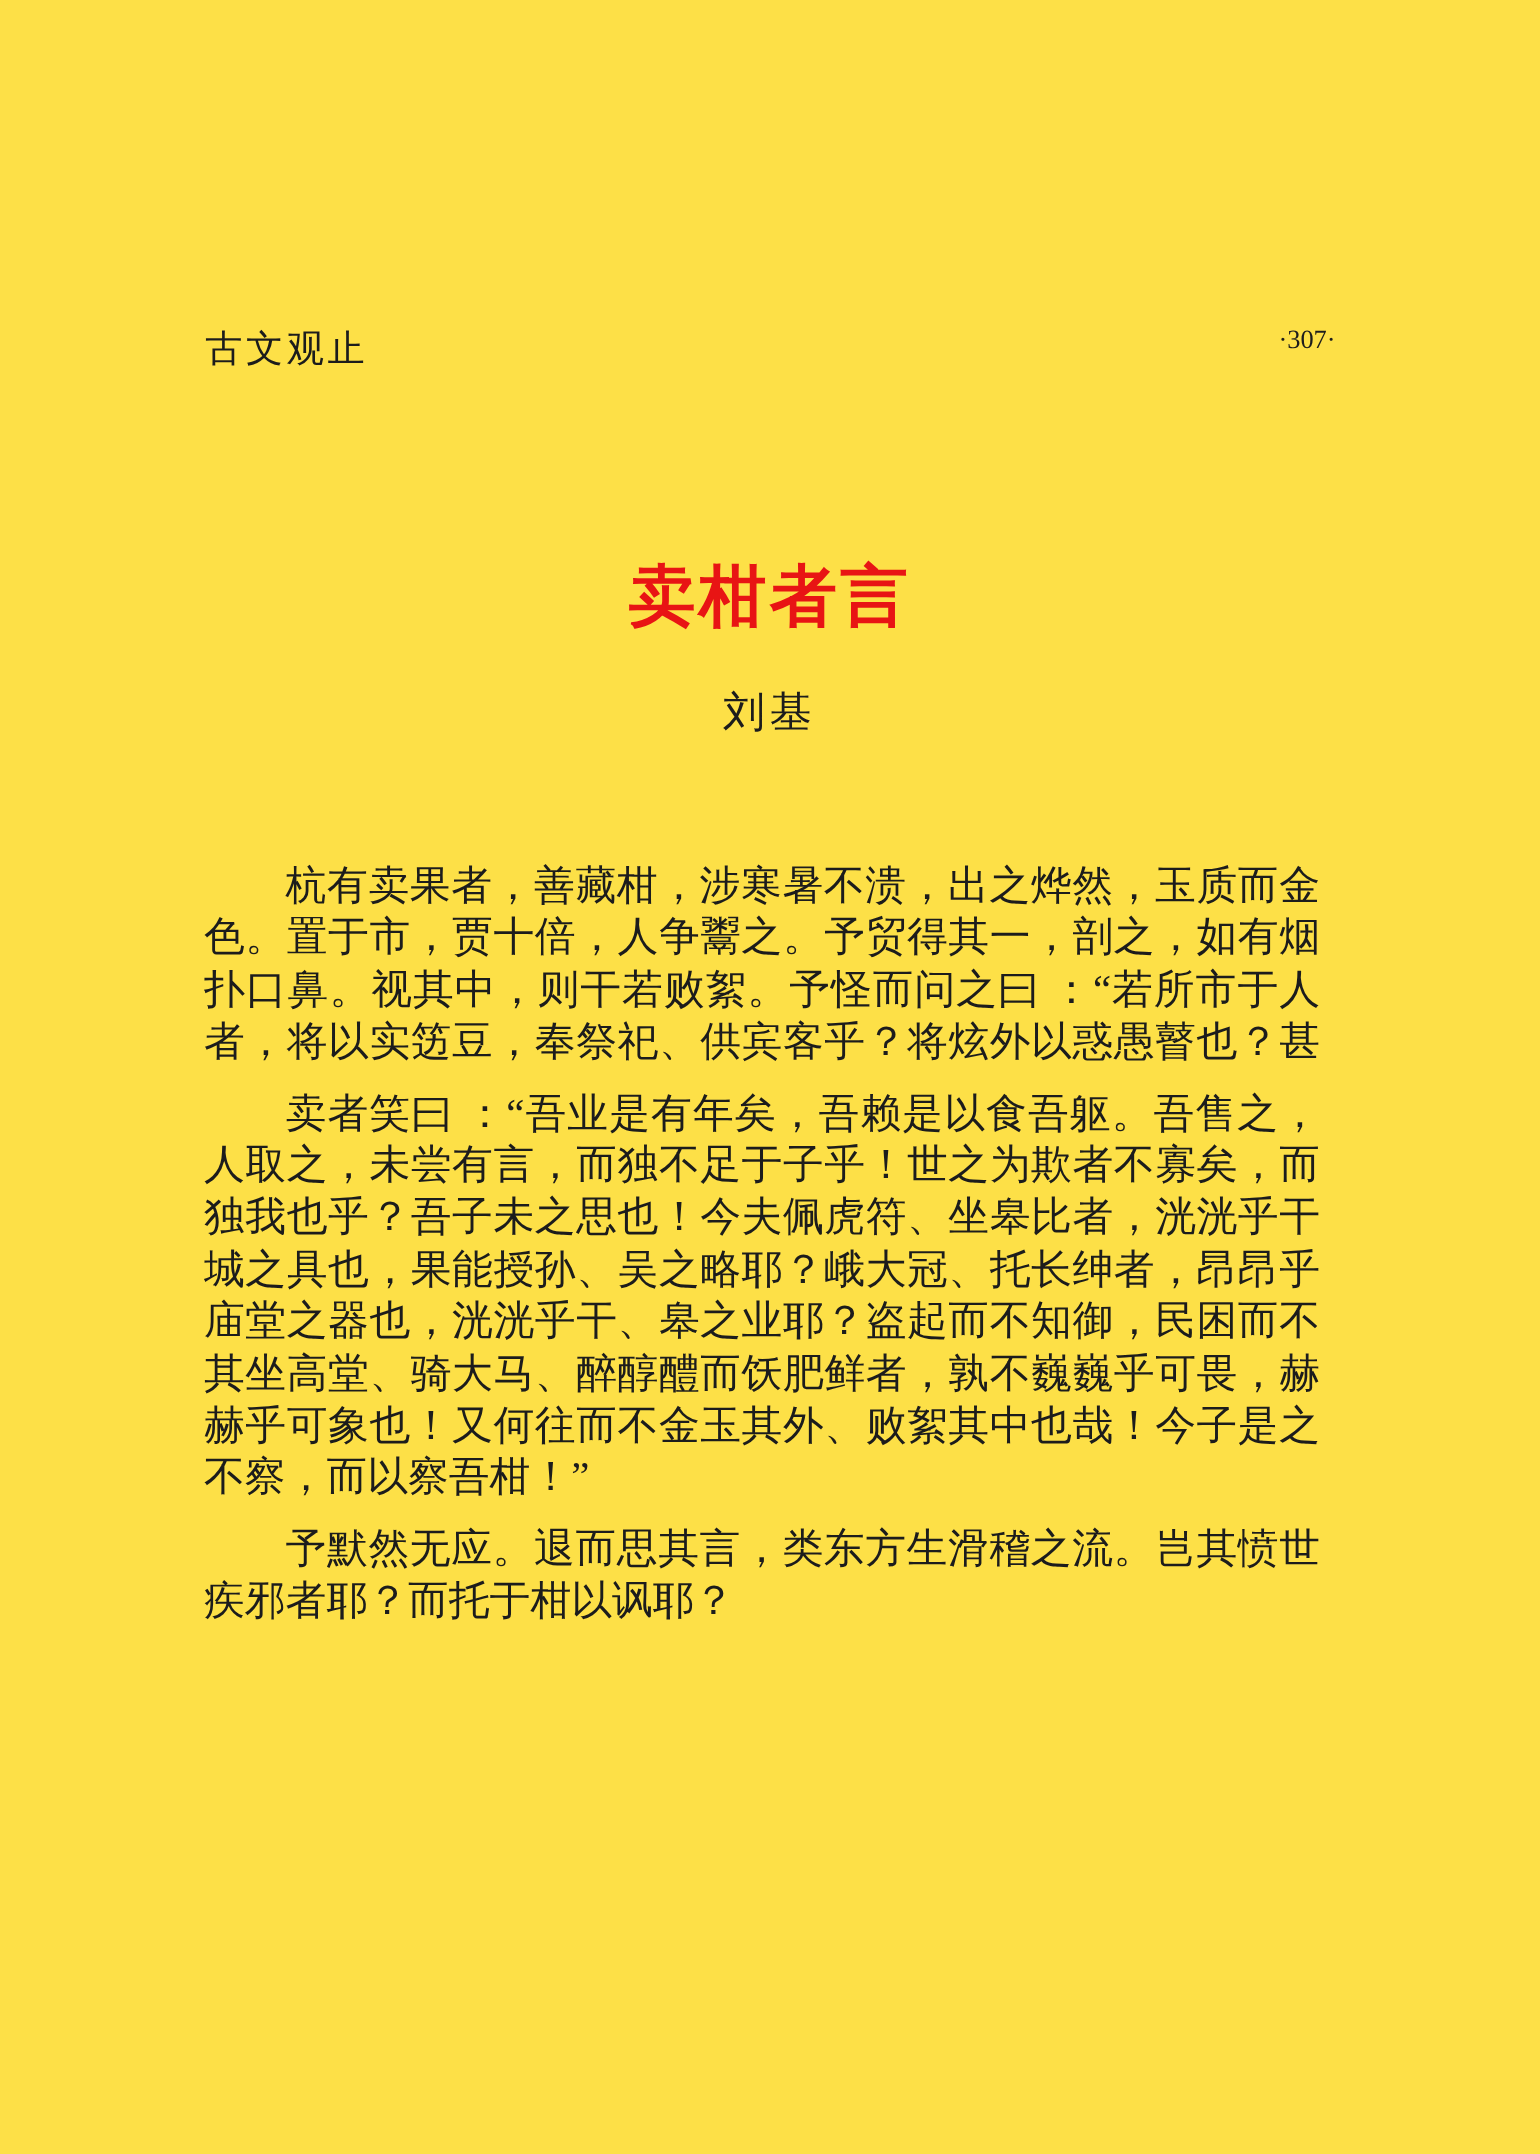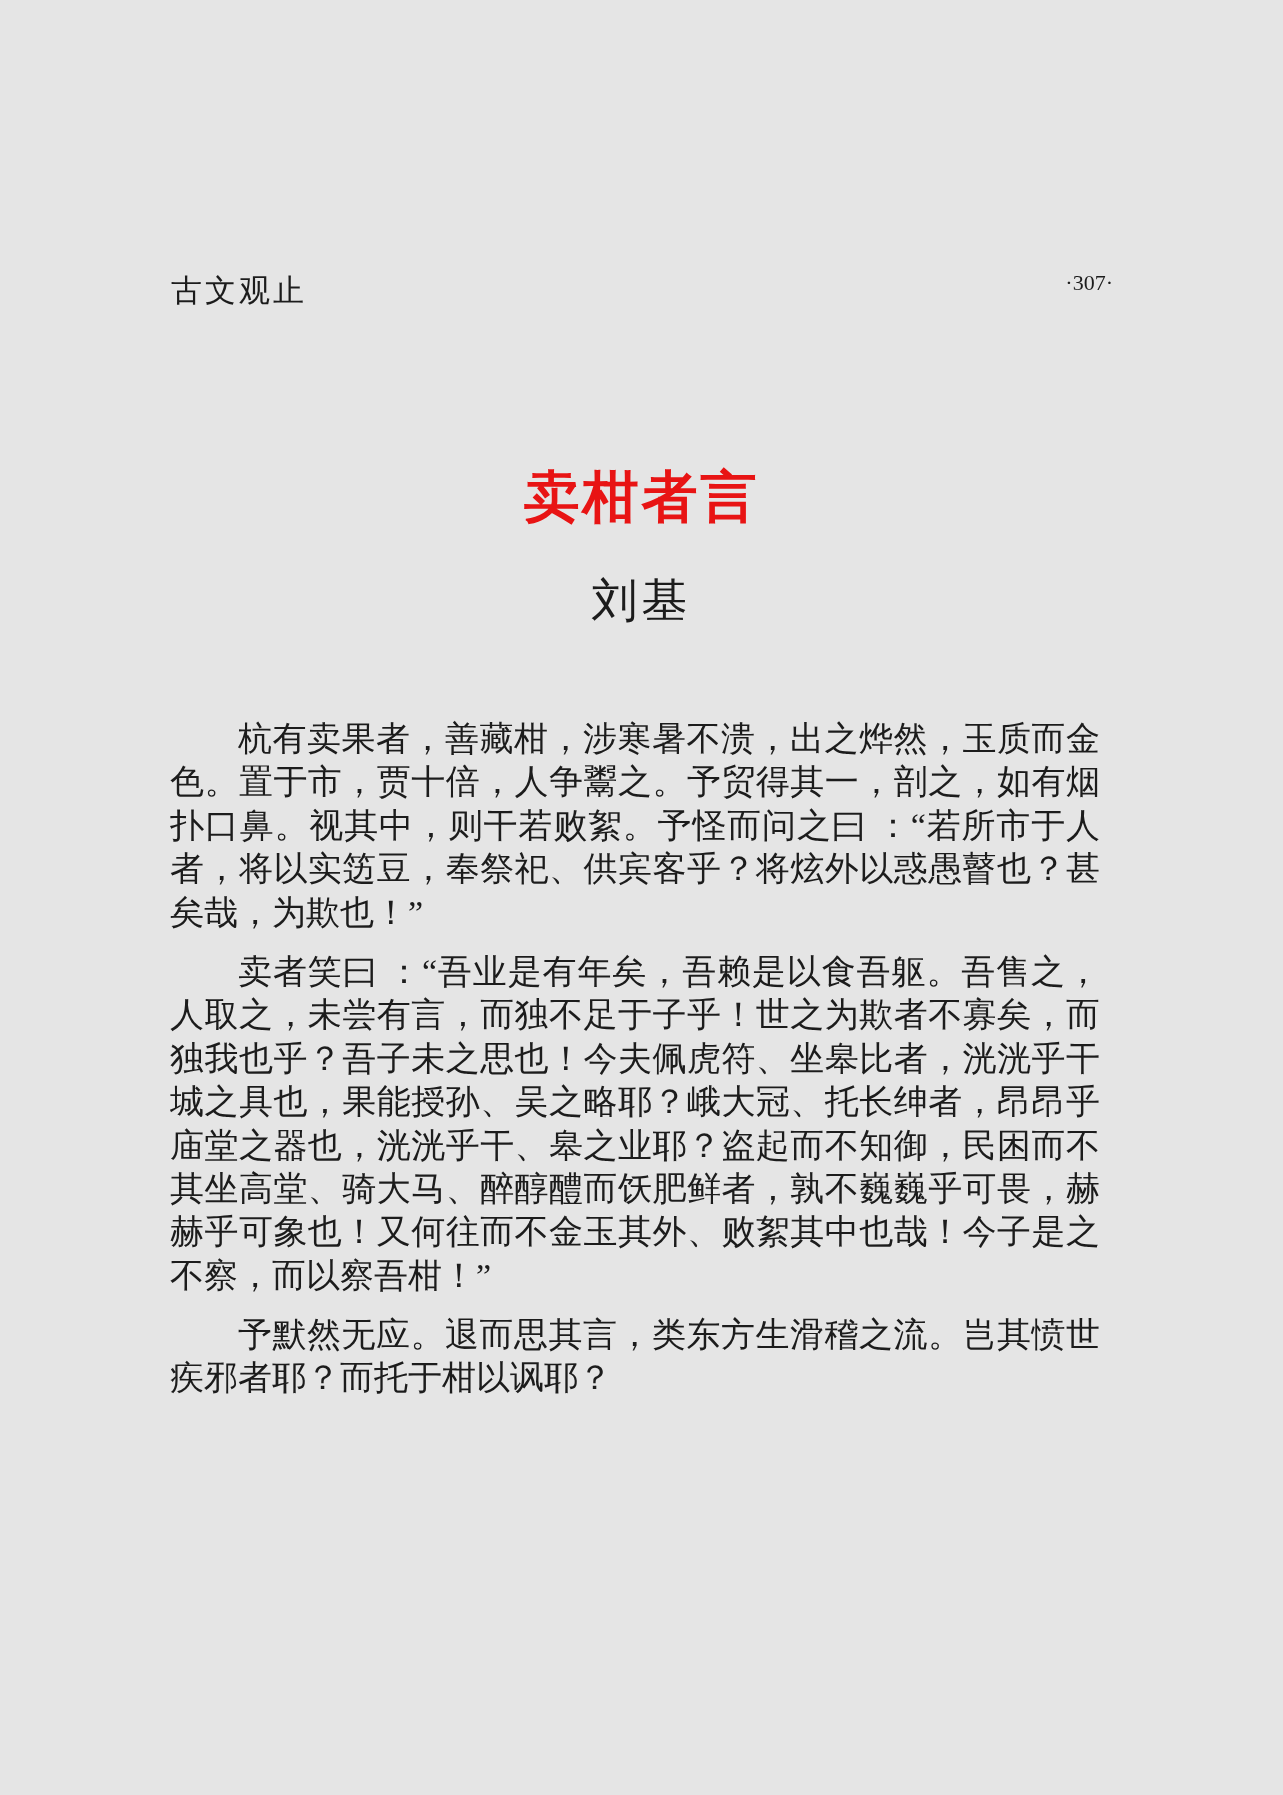--- a/index.html
+++ b/index.html
@@ -1,21 +1,21 @@
 <!DOCTYPE html>
 <html><head>
 <meta charset="utf-8">
 <style>
   html, body { margin: 0; padding: 0; background: #888; }
   .page {
     position: relative;
     width: 1283px;
     height: 1795px;
     margin: 0 auto;
-    background: #e5e5e5;
+    background: #fde047;
     font-family: "Liberation Serif", "DejaVu Serif", serif;
     color: #1c1c1c;
     overflow: hidden;
   }
   .header-left {
     position: absolute;
     left: 171px;
     top: 270px;
     font-size: 31px;
     letter-spacing: 3px;
@@ -37,21 +37,21 @@
     font-weight: bold;
     font-size: 56px;
     letter-spacing: 3px;
   }
   .article-author {
     position: absolute;
     left: 0;
     top: 570px;
     width: 100%;
     text-align: center;
-    font-size: 46px;
+    font-size: 35px;
     letter-spacing: 4px;
   }
   .article-body {
     position: absolute;
     left: 170px;
     top: 701px;
     width: 930px;
     font-size: 34px;
   }
   .text-line {
@@ -82,21 +82,20 @@
 
   <div class="article-title" style="color: rgb(232, 20, 20);">卖柑者言</div>
 
   <div class="article-author">刘基</div>
 
   <div class="article-body">
     <div class="text-line indent">杭有卖果者，善藏柑，涉寒暑不溃，出之烨然，玉质而金</div>
     <div class="text-line">色。置于市，贾十倍，人争鬻之。予贸得其一，剖之，如有烟</div>
     <div class="text-line">扑口鼻。视其中，则干若败絮。予怪而问之曰 ：“若所市于人</div>
     <div class="text-line">者，将以实笾豆，奉祭祀、供宾客乎？将炫外以惑愚瞽也？甚</div>
-    <div class="text-line plain">矣哉，为欺也！”</div>
     <div class="text-line indent">卖者笑曰 ：“吾业是有年矣，吾赖是以食吾躯。吾售之，</div>
     <div class="text-line">人取之，未尝有言，而独不足于子乎！世之为欺者不寡矣，而</div>
     <div class="text-line">独我也乎？吾子未之思也！今夫佩虎符、坐皋比者，洸洸乎干</div>
     <div class="text-line">城之具也，果能授孙、吴之略耶？峨大冠、托长绅者，昂昂乎</div>
     <div class="text-line">庙堂之器也，洸洸乎干、皋之业耶？盗起而不知御，民困而不</div>
     <div class="text-line">其坐高堂、骑大马、醉醇醴而饫肥鲜者，孰不巍巍乎可畏，赫</div>
     <div class="text-line">赫乎可象也！又何往而不金玉其外、败絮其中也哉！今子是之</div>
     <div class="text-line plain">不察，而以察吾柑！”</div>
     <div class="text-line indent">予默然无应。退而思其言，类东方生滑稽之流。岂其愤世</div>
     <div class="text-line plain">疾邪者耶？而托于柑以讽耶？</div>

